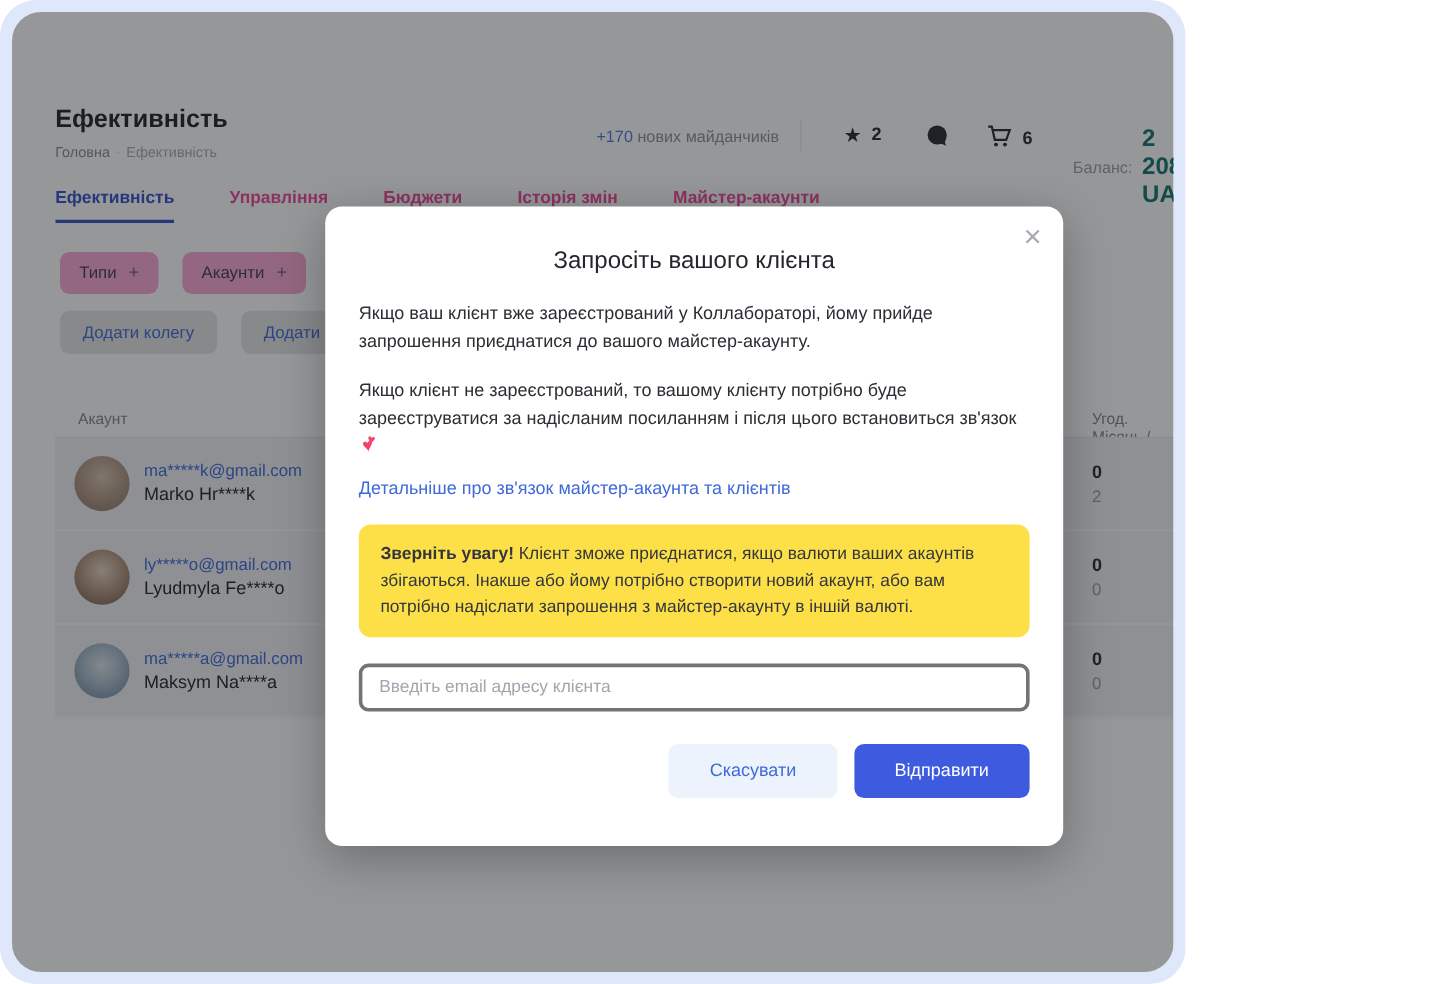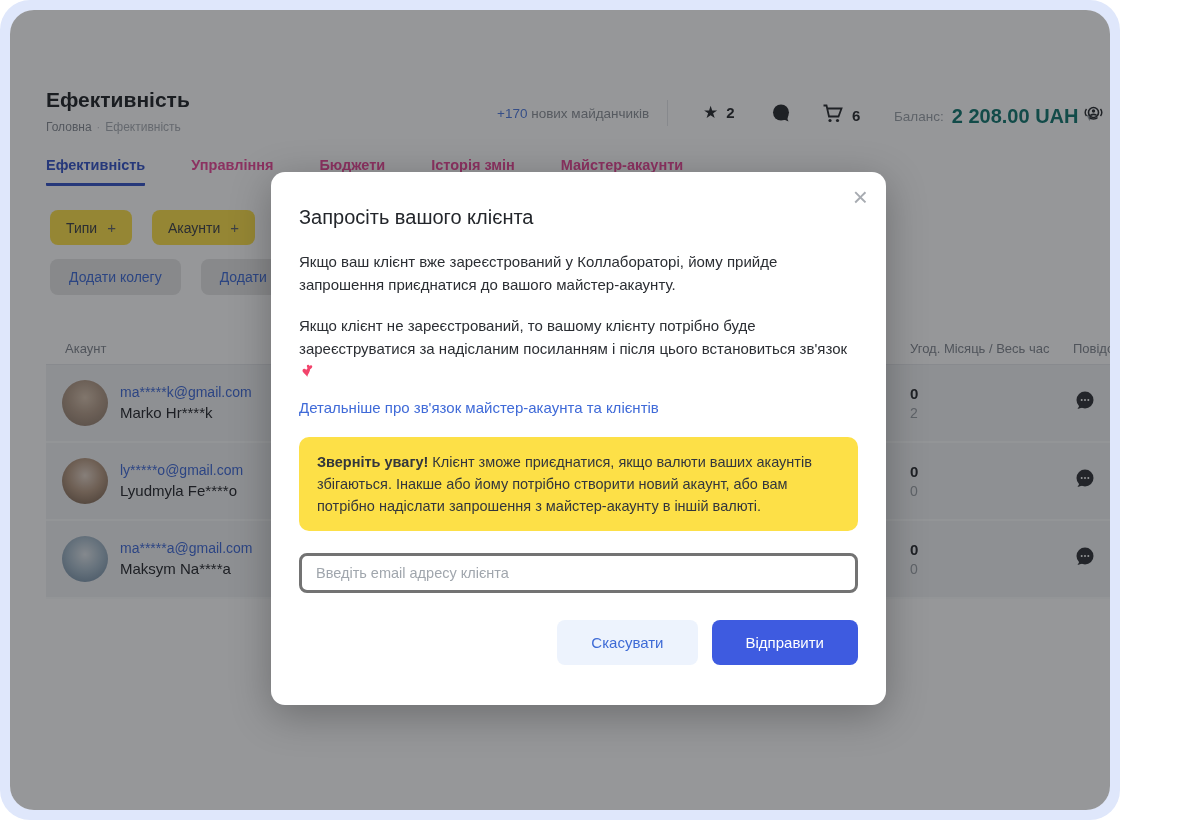--- a/index.html
+++ b/index.html
@@ -1,17 +1,17 @@
 <!DOCTYPE html>
 <html><head>
 <meta charset="utf-8">
 <style>
   * { margin:0; padding:0; box-sizing:border-box; }
   body { background:#fff; font-family:"Liberation Sans", sans-serif; }
-  .canvas { position:relative; width:1120px; height:820px; background:#fff; overflow:hidden; }
+  .canvas { position:relative; width:988px; height:820px; background:#fff; overflow:hidden; }
   .frame { position:absolute; inset:0; background:#dfe7fb; border-radius:30px; }
   .app { position:absolute; inset:10px; background:#ffffff; border-radius:24px; overflow:hidden; }
 
   
   .page-title { position:absolute; left:36px; top:78px; font-size:21px; font-weight:700; color:#1e2126; }
   .breadcrumb { position:absolute; left:36px; top:110px; font-size:12px; color:#a7acb3; display:flex; gap:5px; align-items:center; }
   .breadcrumb .bc-home { color:#868b93; }
   .breadcrumb .bc-dot { color:#c2c6cc; font-size:11px; }
 
   .new-sites { position:absolute; left:487px; top:96px; font-size:13.5px; color:#8b9097; }
@@ -30,21 +30,21 @@
   .support { position:absolute; left:1072px; top:92px; }
   .logo { position:absolute; left:1128px; top:80px; width:46px; height:46px; }
 
   
   .tabs { position:absolute; left:36px; top:147px; display:flex; gap:46px; font-size:14.5px; font-weight:700; }
   .tab { color:#ec4899; padding-bottom:10px; cursor:pointer; }
   .tab.active { color:#3352c7; border-bottom:3px solid #3352c7; border-radius:1px; }
 
   
   .chips { position:absolute; left:40px; top:200px; display:flex; gap:20px; }
-  .chip { background:#fde047; border-radius:8px; padding:9px 16px; font-size:14px; color:#3c3f45; display:flex; gap:10px; align-items:center; }
+  .chip { background:#f9a8d4; border-radius:8px; padding:9px 16px; font-size:14px; color:#3c3f45; display:flex; gap:10px; }
   .chip .plus { color:#5f6368; font-size:15px; }
   .act-buttons { position:absolute; left:40px; top:249px; display:flex; gap:20px; }
   .act-btn { background:#e5e5e5; color:#3e6bd6; border:none; border-radius:8px; padding:10px 19px; font-size:14px; font-family:inherit; white-space:nowrap; }
 
   
   .col-head { position:absolute; font-size:13px; color:#80868f; top:331px; }
   .ch-account { left:55px; }
   .ch-deals { left:900px; }
   .ch-msg { left:1063px; }
   .table-divider { position:absolute; left:36px; width:1128px; top:354px; height:1px; background:#e6e8eb; }
@@ -59,21 +59,21 @@
   .deals { position:absolute; left:864px; top:50%; transform:translateY(-50%); }
   .deals .month { font-size:15px; font-weight:700; color:#26282c; margin-bottom:3px; }
   .deals .all { font-size:14px; color:#9aa0a6; }
   .msg-cell { position:absolute; left:1028px; top:50%; transform:translateY(-50%); cursor:pointer; }
 
   
   .overlay { position:absolute; inset:0; background:rgba(23,25,28,0.45); z-index:50; }
   .modal { position:absolute; left:271px; top:172px; width:615px; height:533px; background:#fff; border-radius:14px;
            z-index:100; box-shadow:0 10px 40px rgba(0,0,0,0.28); padding:0 28px; overflow:hidden; }
   .modal-close { position:absolute; top:12px; right:18px; font-size:26px; font-weight:300; color:#a7abb1; cursor:pointer; line-height:1; }
-  .modal-title { margin-top:34px; font-size:20px; font-weight:500; color:#23262b; }
+  .modal-title { margin-top:34px; font-size:20px; font-weight:500; color:#23262b;text-align:center; }
   .modal-p { margin-top:21px; font-size:15px; line-height:1.55; color:#2b2e33; }
   .modal-p.second { margin-top:17px; }
   .hearts { display:inline-block; position:relative; margin-left:3px; }
   .heart { color:#f2436b; display:inline-block; }
   .heart.h1 { font-size:15px; transform:rotate(-8deg); }
   .heart.h2 { font-size:11px; position:relative; left:-5px; top:-6px; transform:rotate(10deg); }
   .modal-link { display:inline-block; margin-top:16px; font-size:15px; color:#3f6ad8; text-decoration:none; cursor:pointer; }
   .warning { margin-top:20px; background:#fde047; border-radius:10px; padding:14px 18px; font-size:14.5px; line-height:1.52; color:#33363c; }
   .warning .wb { font-weight:700; }
   .email-input { margin-top:22px; width:100%; height:40px; border:3px solid #737373; border-radius:8px; padding:0 14px;

